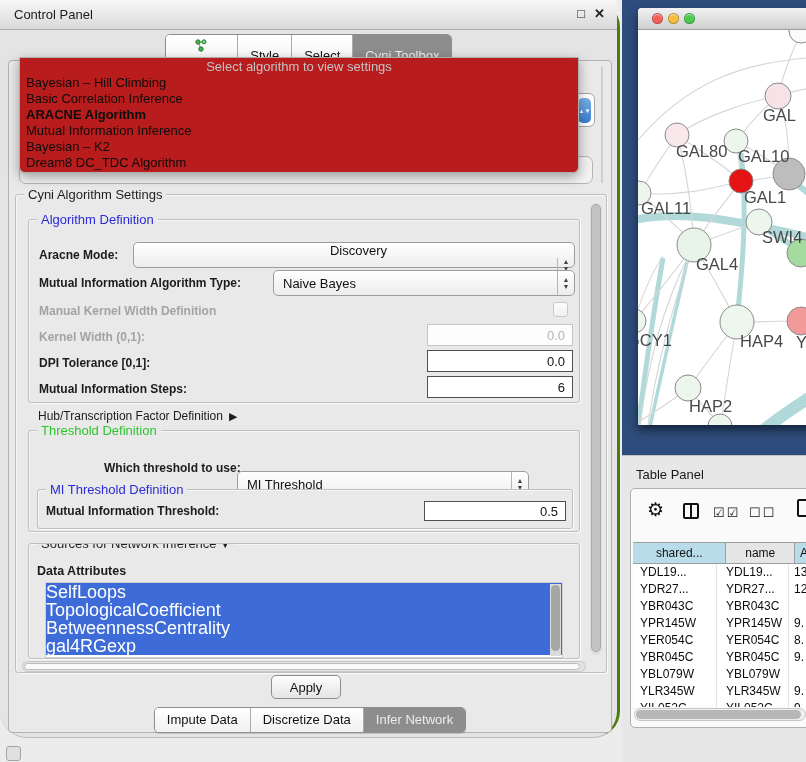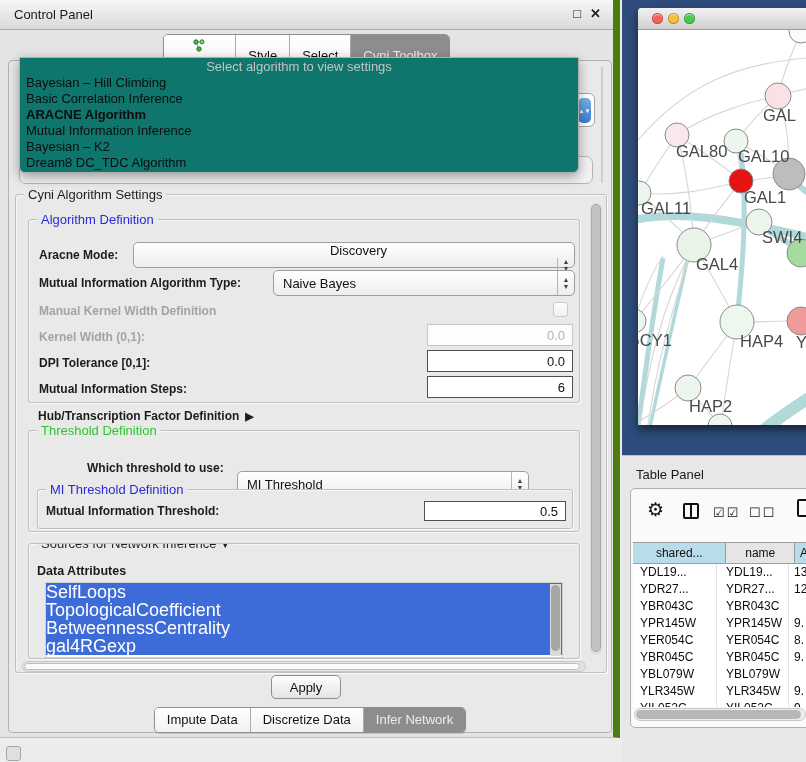--- a/index.html
+++ b/index.html
@@ -1,21 +1,21 @@
 <!DOCTYPE html>
 <html><head>
 <meta charset="utf-8">
 <style>
   * { margin:0; padding:0; box-sizing:border-box; }
   html,body { width:806px; height:762px; overflow:hidden; background:#ececec;
               font-family:"Liberation Sans", sans-serif; }
 
   
   #control-panel { position:absolute; left:0; top:0; width:620px; height:738px;
-                   background:#e4e4e4; border-right:7px solid #4d7c0f; border-bottom:1px solid #bdbdbd; }
+                   background:#e4e4e4; border-right:3px solid #4d7c0f; border-bottom:1px solid #bdbdbd;border-radius:27px; }
   .titlebar { position:absolute; left:0; top:0; right:0; height:30px;
               background:linear-gradient(#f7f7f7,#d9d9d9); border-bottom:1px solid #a9a9a9; }
   .titlebar .title { position:absolute; left:14px; top:7px; font-size:13px; color:#1a1a1a; }
   .tb-btn { position:absolute; top:6px; font-size:13px; color:#222; cursor:default; }
   #btn-float { right:32px; }
   #btn-close { right:12px; font-weight:bold; }
 
   .tabbar { position:absolute; left:0; top:34px; width:100%; display:flex; justify-content:center; }
   .tabgroup { display:inline-flex; border:1px solid #8e8e8e; border-radius:5px; overflow:hidden;
               background:#fff; box-shadow:0 1px 1px rgba(0,0,0,.15); }
@@ -33,21 +33,21 @@
   .frag-combo-right { position:absolute; left:556px; top:32px; width:30px; height:34px;
                       border:1px solid #a5a5a5; border-radius:0 6px 6px 0; background:#fff; z-index:1; }
   .frag-blue-stepper { position:absolute; right:3px; top:4px; width:13px; height:25px; border-radius:5px;
                        background:linear-gradient(#79b0e8,#3d7cd0); color:#fff; font-size:6px; line-height:6px;
                        display:flex; flex-direction:column; align-items:center; justify-content:center; }
   .frag-vline { position:absolute; left:592px; top:6px; width:2px; height:116px;
                 background:#cfcfcf; z-index:1; }
 
   
   .algo-overlay { position:absolute; left:10px; top:-4px; width:560px; height:116px; z-index:5;
-                  background:#0f766e; border:1px solid #aeaeae; border-radius:1px 1px 6px 6px;
+                  background:#b91c1c; border:1px solid #aeaeae; border-radius:1px 1px 6px 6px;
                   box-shadow:0 4px 12px rgba(0,0,0,.35); overflow:hidden; }
   .algo-placeholder { height:17px; line-height:17px; text-align:center; font-size:13px; color:#c3c3c3; }
   .algo-item { height:16px; line-height:16px; padding-left:6px; font-size:13px; color:#0d0d0d; }
   .algo-item.bold { font-weight:bold; }
 
   
   .groupbox { position:absolute; border:1px solid #bfbfbf; border-radius:3px;
               box-shadow:inset 1px 1px 0 #f6f6f6, 1px 1px 0 #fafafa; }
   .legend { position:absolute; top:-8px; left:8px; background:#e9e9e9; padding:0 4px;
             font-size:13px; color:#1f1f1f; white-space:nowrap; }
@@ -75,21 +75,21 @@
                     font-size:7px; line-height:7px; color:#444; }
 
   .field { position:absolute; height:22px; background:#fff; border:1px solid #4f4f4f;
            font-size:13px; color:#111; display:flex; align-items:center; justify-content:flex-end;
            padding-right:7px; }
   .field.disabled { border:1px solid #c6c6c6; color:#b4b4b4; background:#fdfdfd; }
 
   .checkbox { position:absolute; width:15px; height:15px; border:1px solid #c9c9c9; border-radius:3px;
               background:linear-gradient(#fdfdfd,#f0f0f0); }
 
-  .toggle-row { position:absolute; font-size:12px; font-weight:bold; color:#1c1c1c; }
+  .toggle-row { position:absolute; font-size:12px; font-weight:normal; color:#1c1c1c; }
   .toggle-row .arrow { font-size:11px; margin-left:6px; }
 
   #grp-threshold { left:12px; top:235px; width:552px; height:102px; }
   #grp-mithr { left:8px; top:58px; width:536px; height:40px; background:#e9e9e9; }
   #grp-sources { left:12px; top:348px; width:552px; height:116px; overflow:hidden; }
 
   .attr-list { position:absolute; left:16px; top:38px; width:518px; height:76px;
                background:#fff; border:1px solid #cfcfcf; overflow:hidden; }
   .attr-item { height:18px; line-height:18px; font-size:18px;
                background:#3d6bd8; color:#fff; white-space:nowrap; }
@@ -242,21 +242,21 @@
         <div class="field" style="left:398px; top:156px; width:146px;">6</div>
       </div>
 
       <div class="toggle-row" style="left:22px; top:214px;">
         <span>Hub/Transcription Factor Definition</span><span class="arrow">▶</span>
       </div>
 
       <div class="groupbox" id="grp-threshold">
         <span class="legend green">Threshold Definition</span>
 
-        <span class="lbl" style="left:58px; top:30px;">Which threshold to use:</span>
+        <span class="lbl" style="left:75px; top:30px;">Which threshold to use:</span>
         <div class="combo" style="left:208px; top:24px; width:292px;margin-top:16px;">
           <span>MI Threshold</span>
           <span class="stepper">▲<br>▼</span>
         </div>
 
         <div class="groupbox" id="grp-mithr">
           <span class="legend blue" style="background:#e9e9e9;">MI Threshold Definition</span>
           <span class="lbl" style="left:8px; top:14px;">Mutual Information Threshold:</span>
           <div class="field" style="left:386px; top:11px; width:142px; height:20px;">0.5</div>
         </div>

